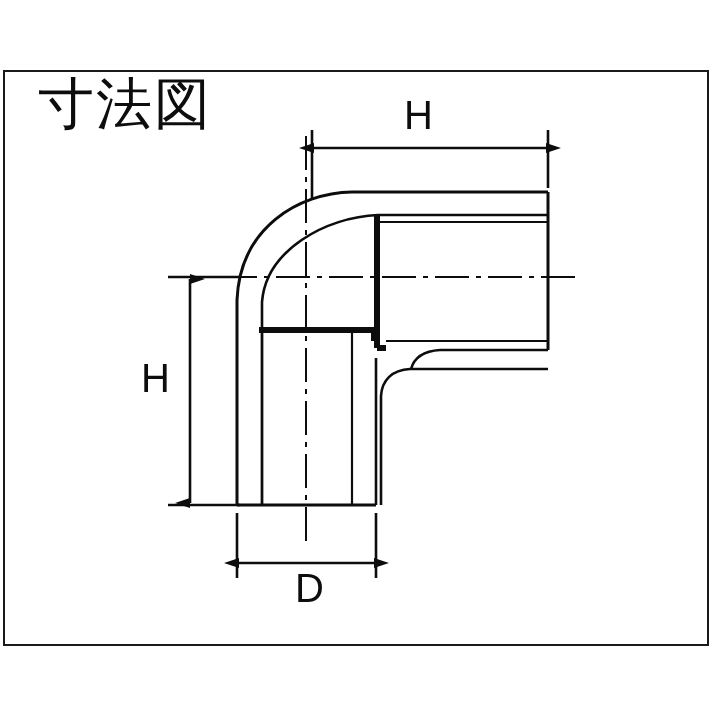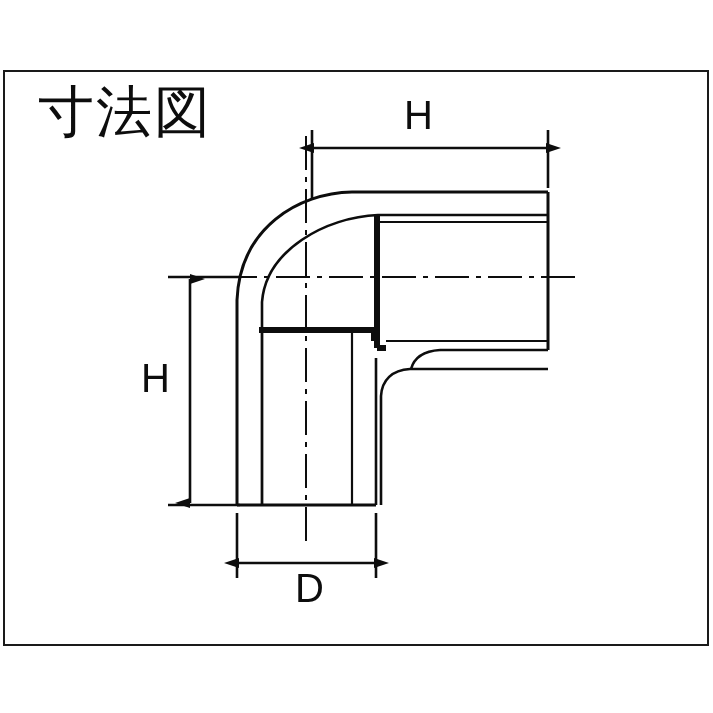--- a/index.html
+++ b/index.html
@@ -32,21 +32,21 @@
     height: 576px;
     box-sizing: border-box;
     border: 2px solid #1a1a1a;
     background: #ffffff;
   }
 
   
   #figure-title {
     position: absolute;
     left: 38px;
-    top: 84px;
+    top: 76px;
     font-family: "DejaVu Sans", "Liberation Sans", sans-serif;
     font-size: 56px;
     line-height: 1;
     font-weight: 500;
     color: #0d0d0d;
     letter-spacing: 2px;
     white-space: nowrap;
     user-select: none;
   }
 

